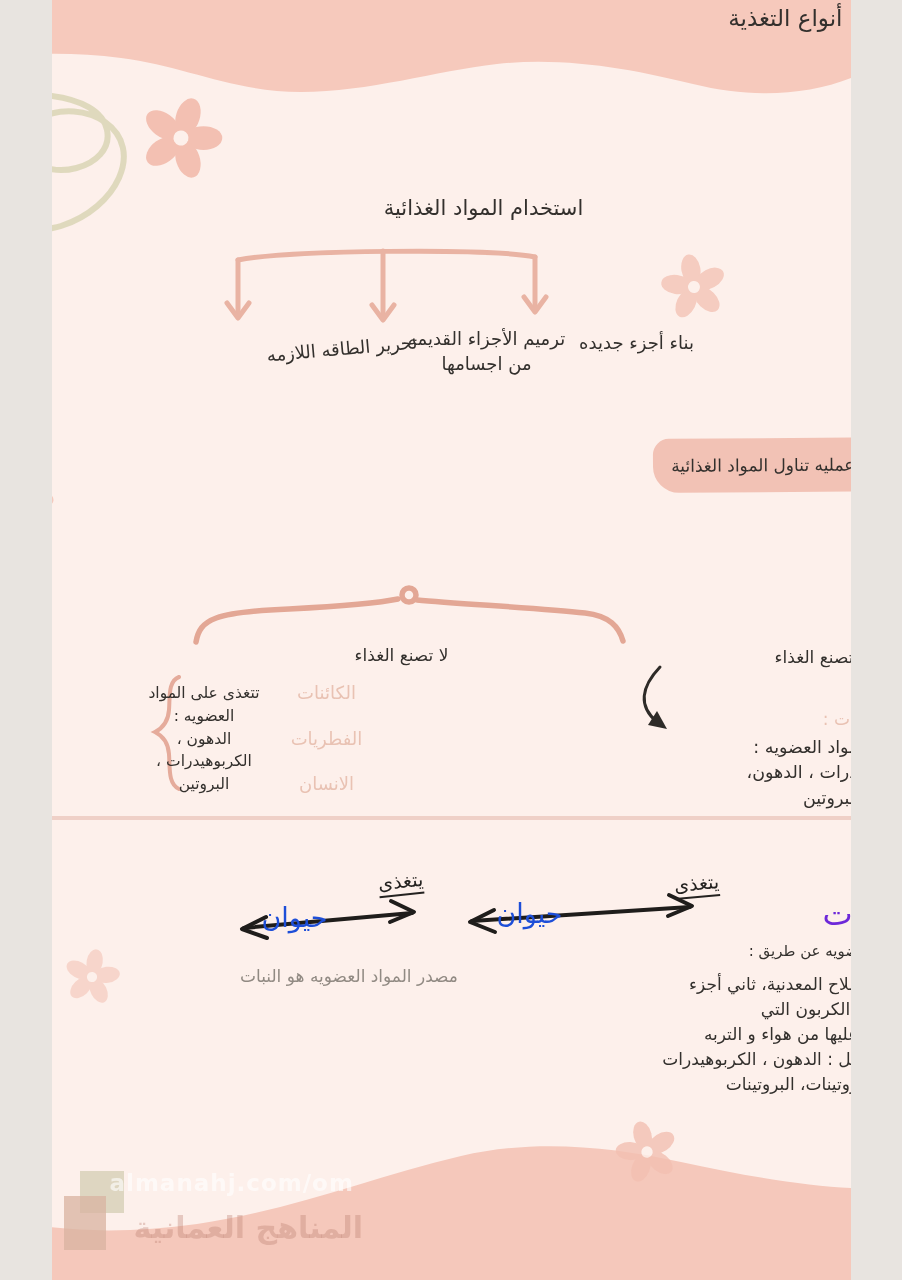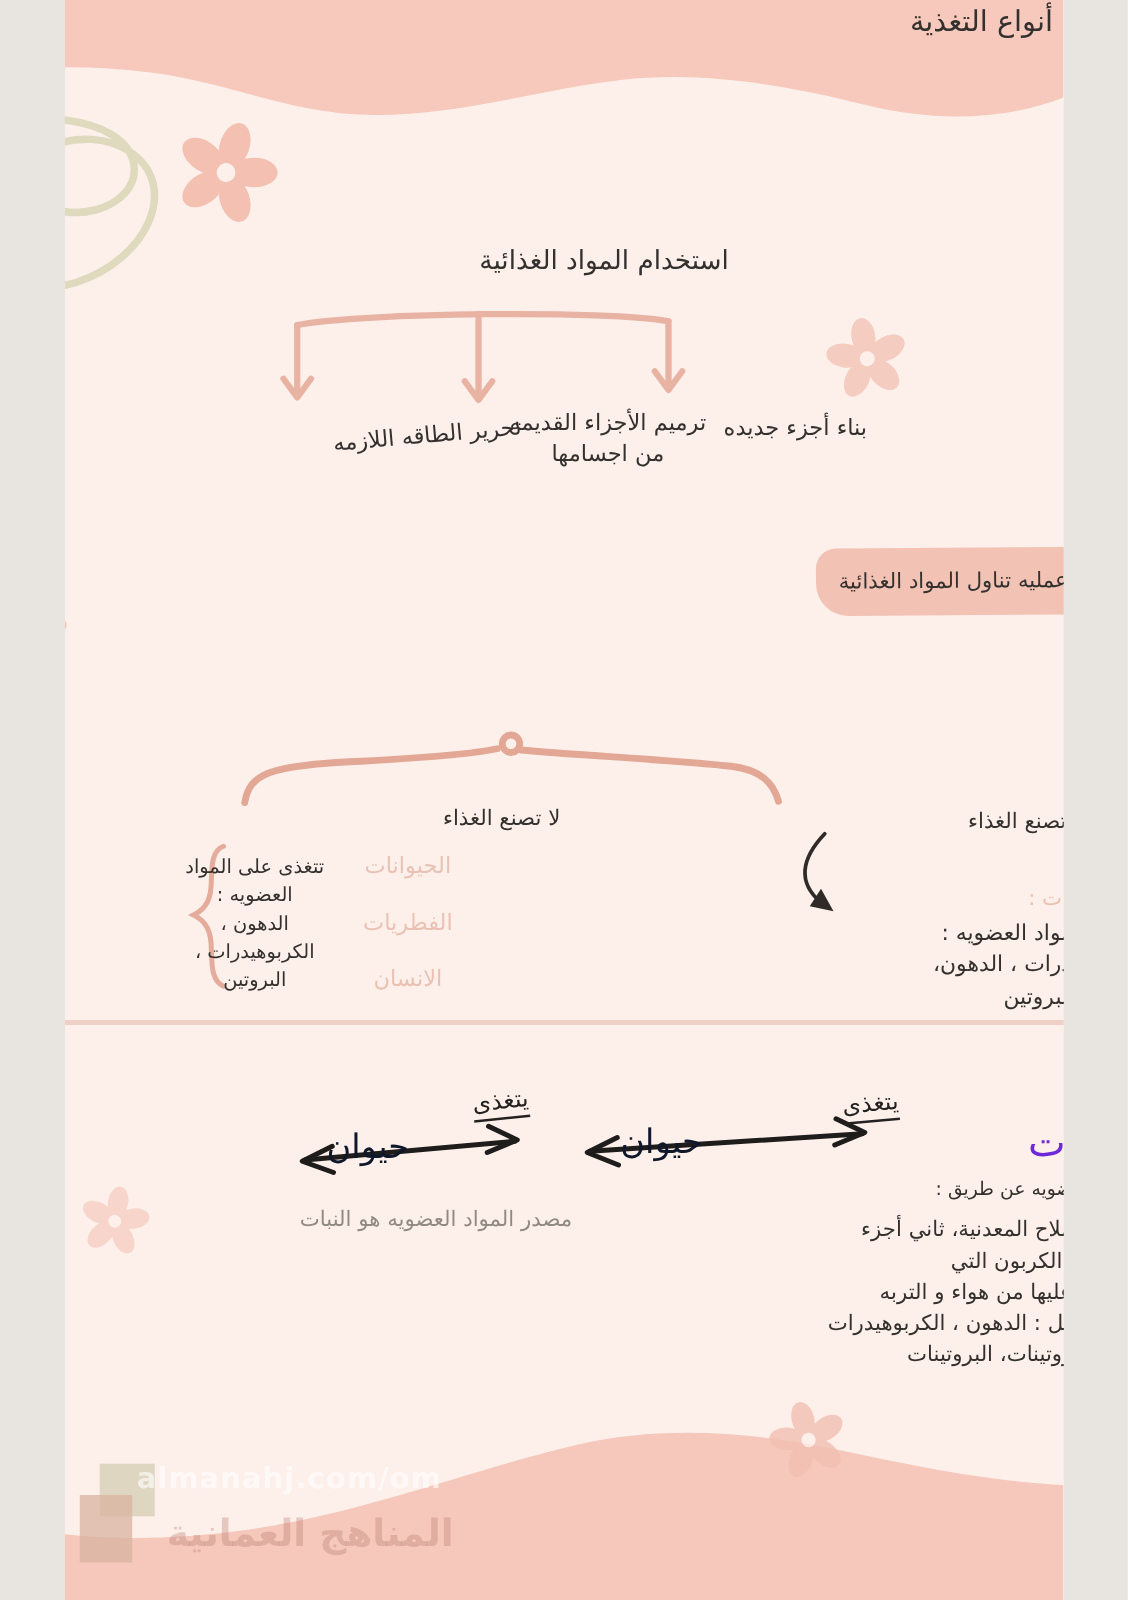--- a/index.html
+++ b/index.html
@@ -20,21 +20,21 @@
     display:flex;align-items:center;justify-content:center;
     background:#f2c2b5;border-radius:16px 28px 14px 26px;
     transform:rotate(-.4deg);font-size:17px;
   }
   .h-organisms{font-size:26px;}
   .grp-label{font-size:17px;}
   .np-item{font-size:18px;}
   .small-note{font-size:15.5px;line-height:1.47;}
   .desc{font-size:17.5px;line-height:1.45;}
   .plant-lbl{font-size:17px;}
-  .chain-word{font-size:27px;color:#0f172a;}
+  .chain-word{font-size:27px;color:#1d4ed8;}
   .chain-plant{font-size:32px;color:#6d28d9;}
   .feeds{
     font-size:19px;color:#242220;padding-bottom:2px;
     border-bottom:2.5px solid #242220;
   }
   .divider{position:absolute;left:0;top:816px;width:902px;height:4px;background:#efd0c7;}
   .detail-h{font-size:15px;text-align:right;line-height:1.3;}
   .detail-lines{font-size:17px;line-height:25px;}
   .wm-url{
     font-size:23px;color:rgba(255,255,255,.62);letter-spacing:1px;
@@ -131,21 +131,21 @@
     <span>من اجسامها</span>
   </div>
   <div class="txt branch" style="left:200px;top:336px;width:180px;transform:rotate(-5deg);">تحرير الطاقه اللازمه</div>
 
   <div class="abs note-pill" style="left:601px;top:438px;width:282px;height:54px;">
     <span>التغذيه : عمليه تناول المواد الغذائية</span>
   </div>
 
 
   <div class="txt grp-label" style="left:270px;top:644px;width:160px;">لا تصنع الغذاء</div>
-  <div class="txt np-item pink-txt" style="left:225px;top:681px;width:100px;">الحيوانات</div>
+  <div class="txt np-item pink-txt" style="left:225px;top:681px;width:100px;">الكائنات</div>
   <div class="txt np-item pink-txt" style="left:225px;top:727px;width:100px;">الفطريات</div>
   <div class="txt np-item pink-txt" style="left:225px;top:772px;width:100px;">الانسان</div>
   <div class="txt small-note" style="left:95px;top:682px;width:115px;">
     <span>تتغذى على المواد</span><br>
     <span>العضويه :</span><br>
     <span>الدهون ،</span><br>
     <span>الكربوهيدرات ،</span><br>
     <span>البروتين</span>
   </div>
 

